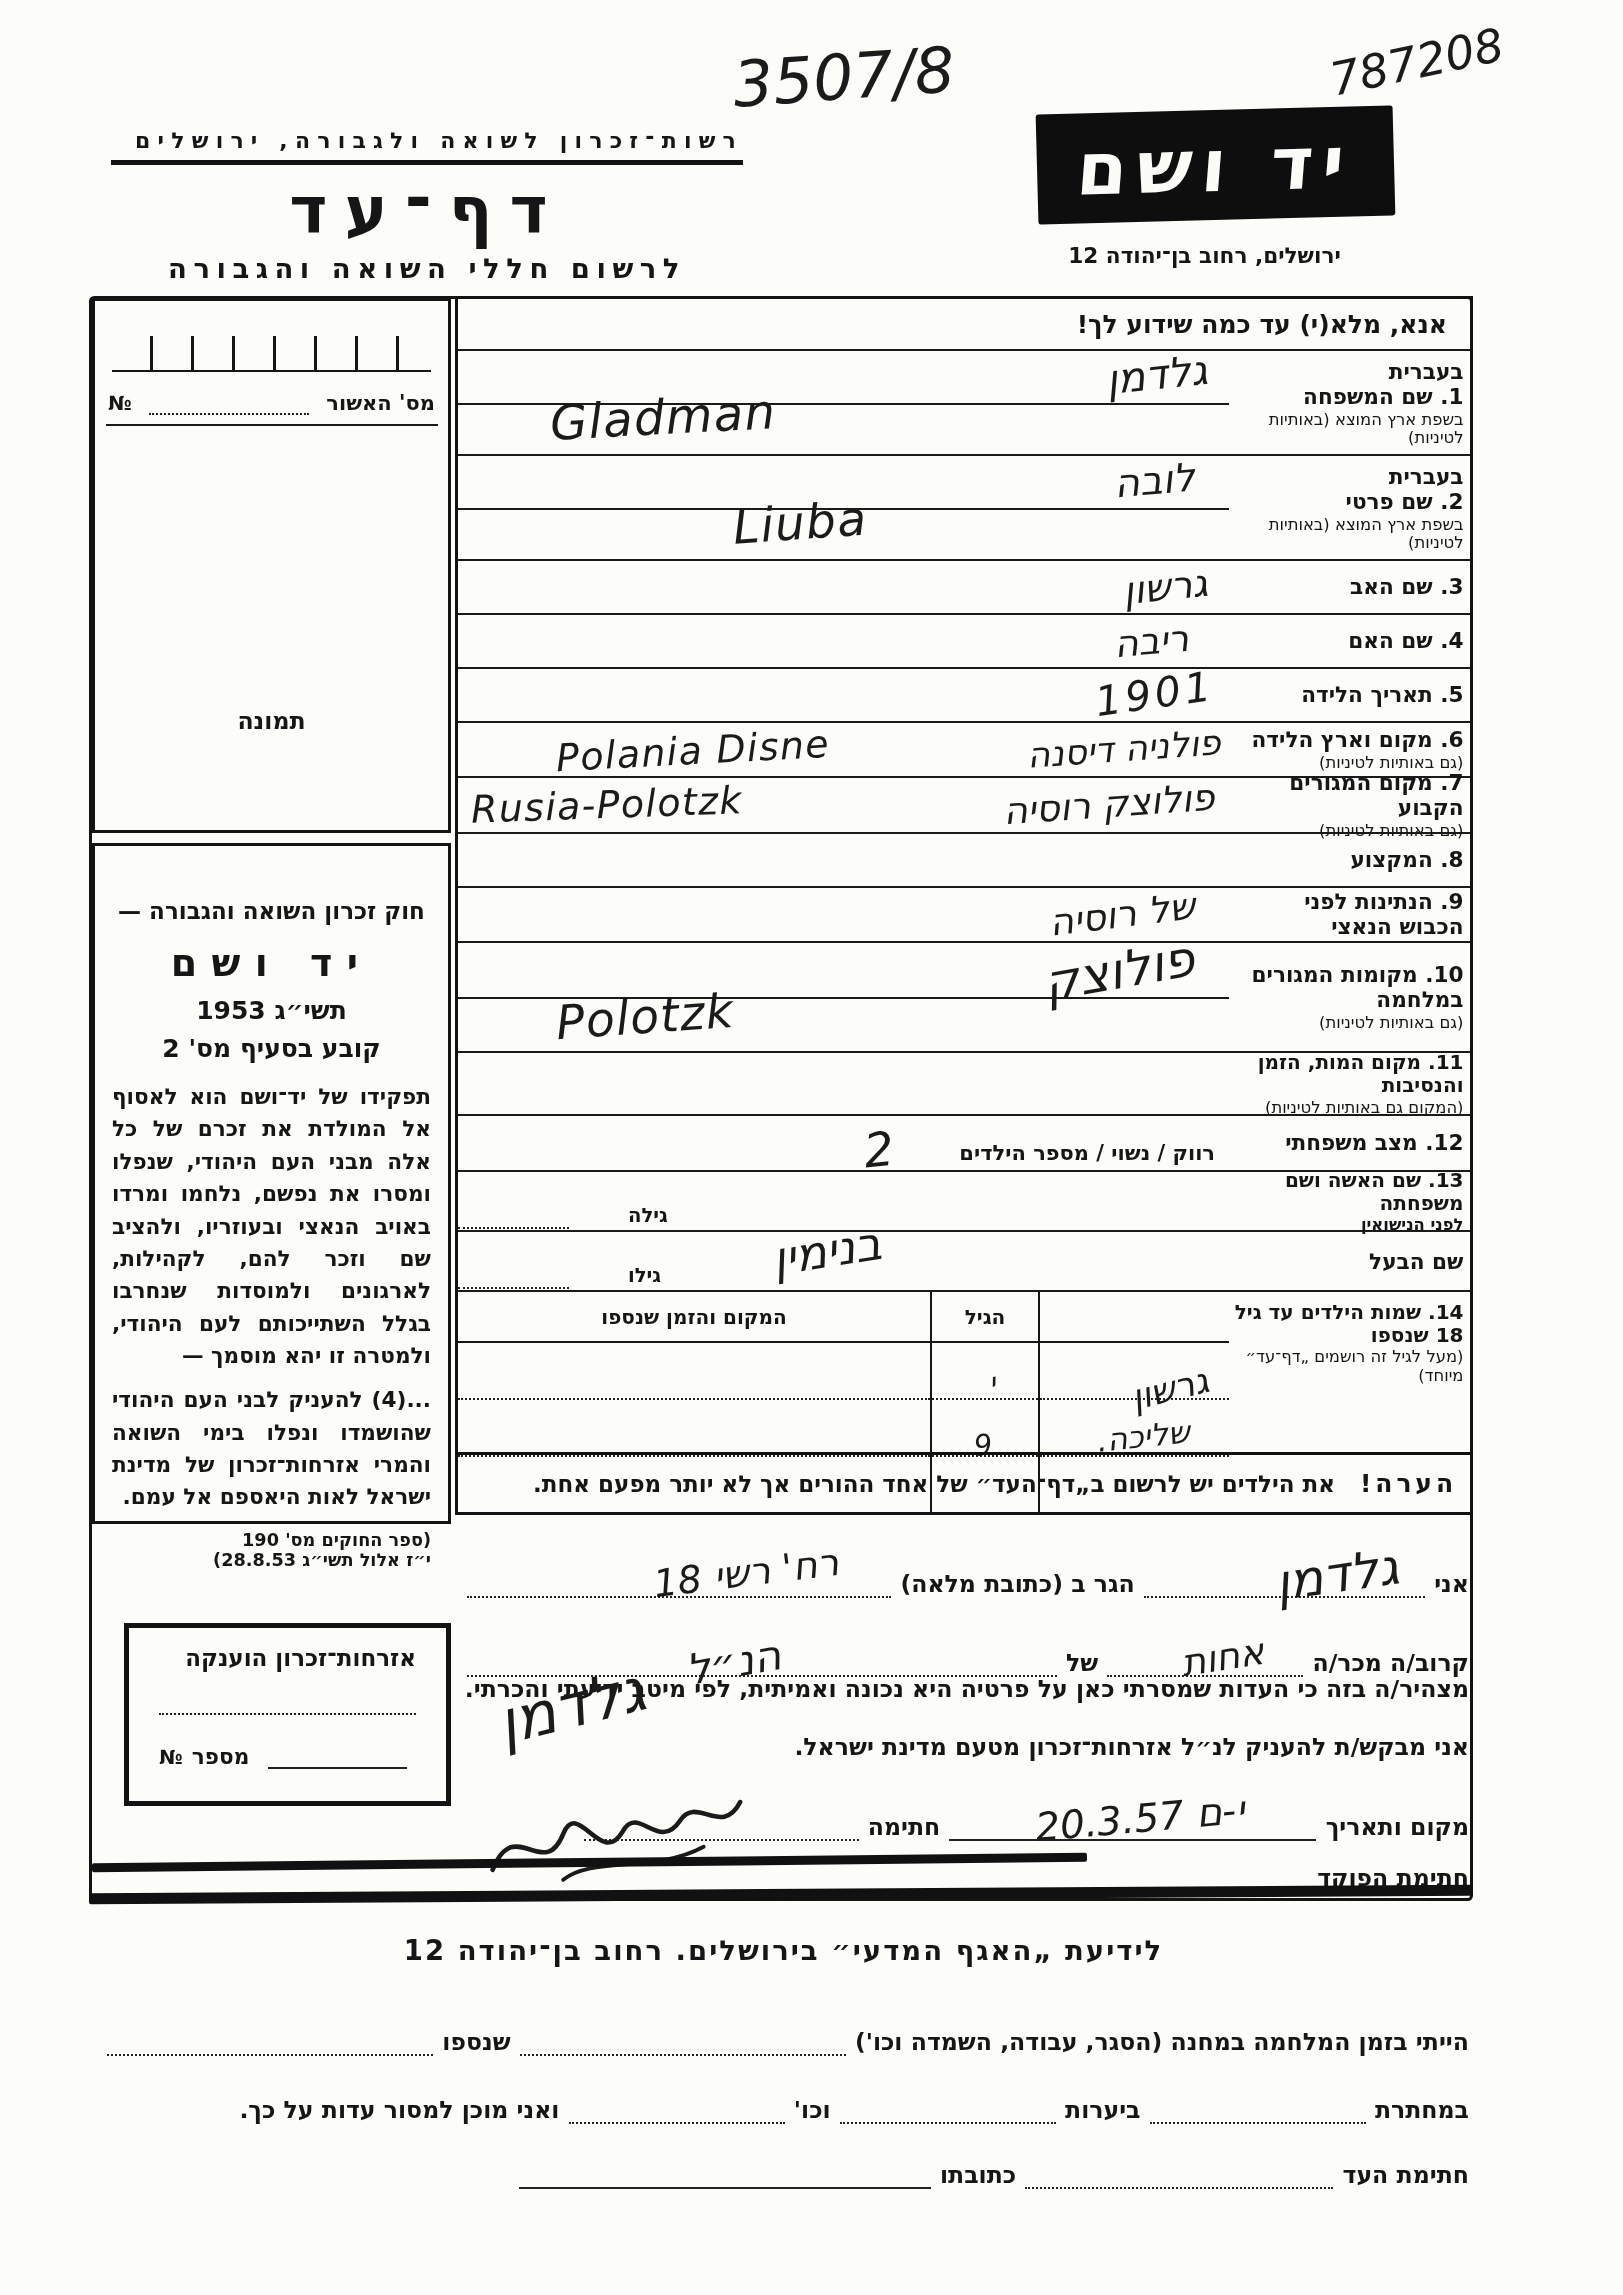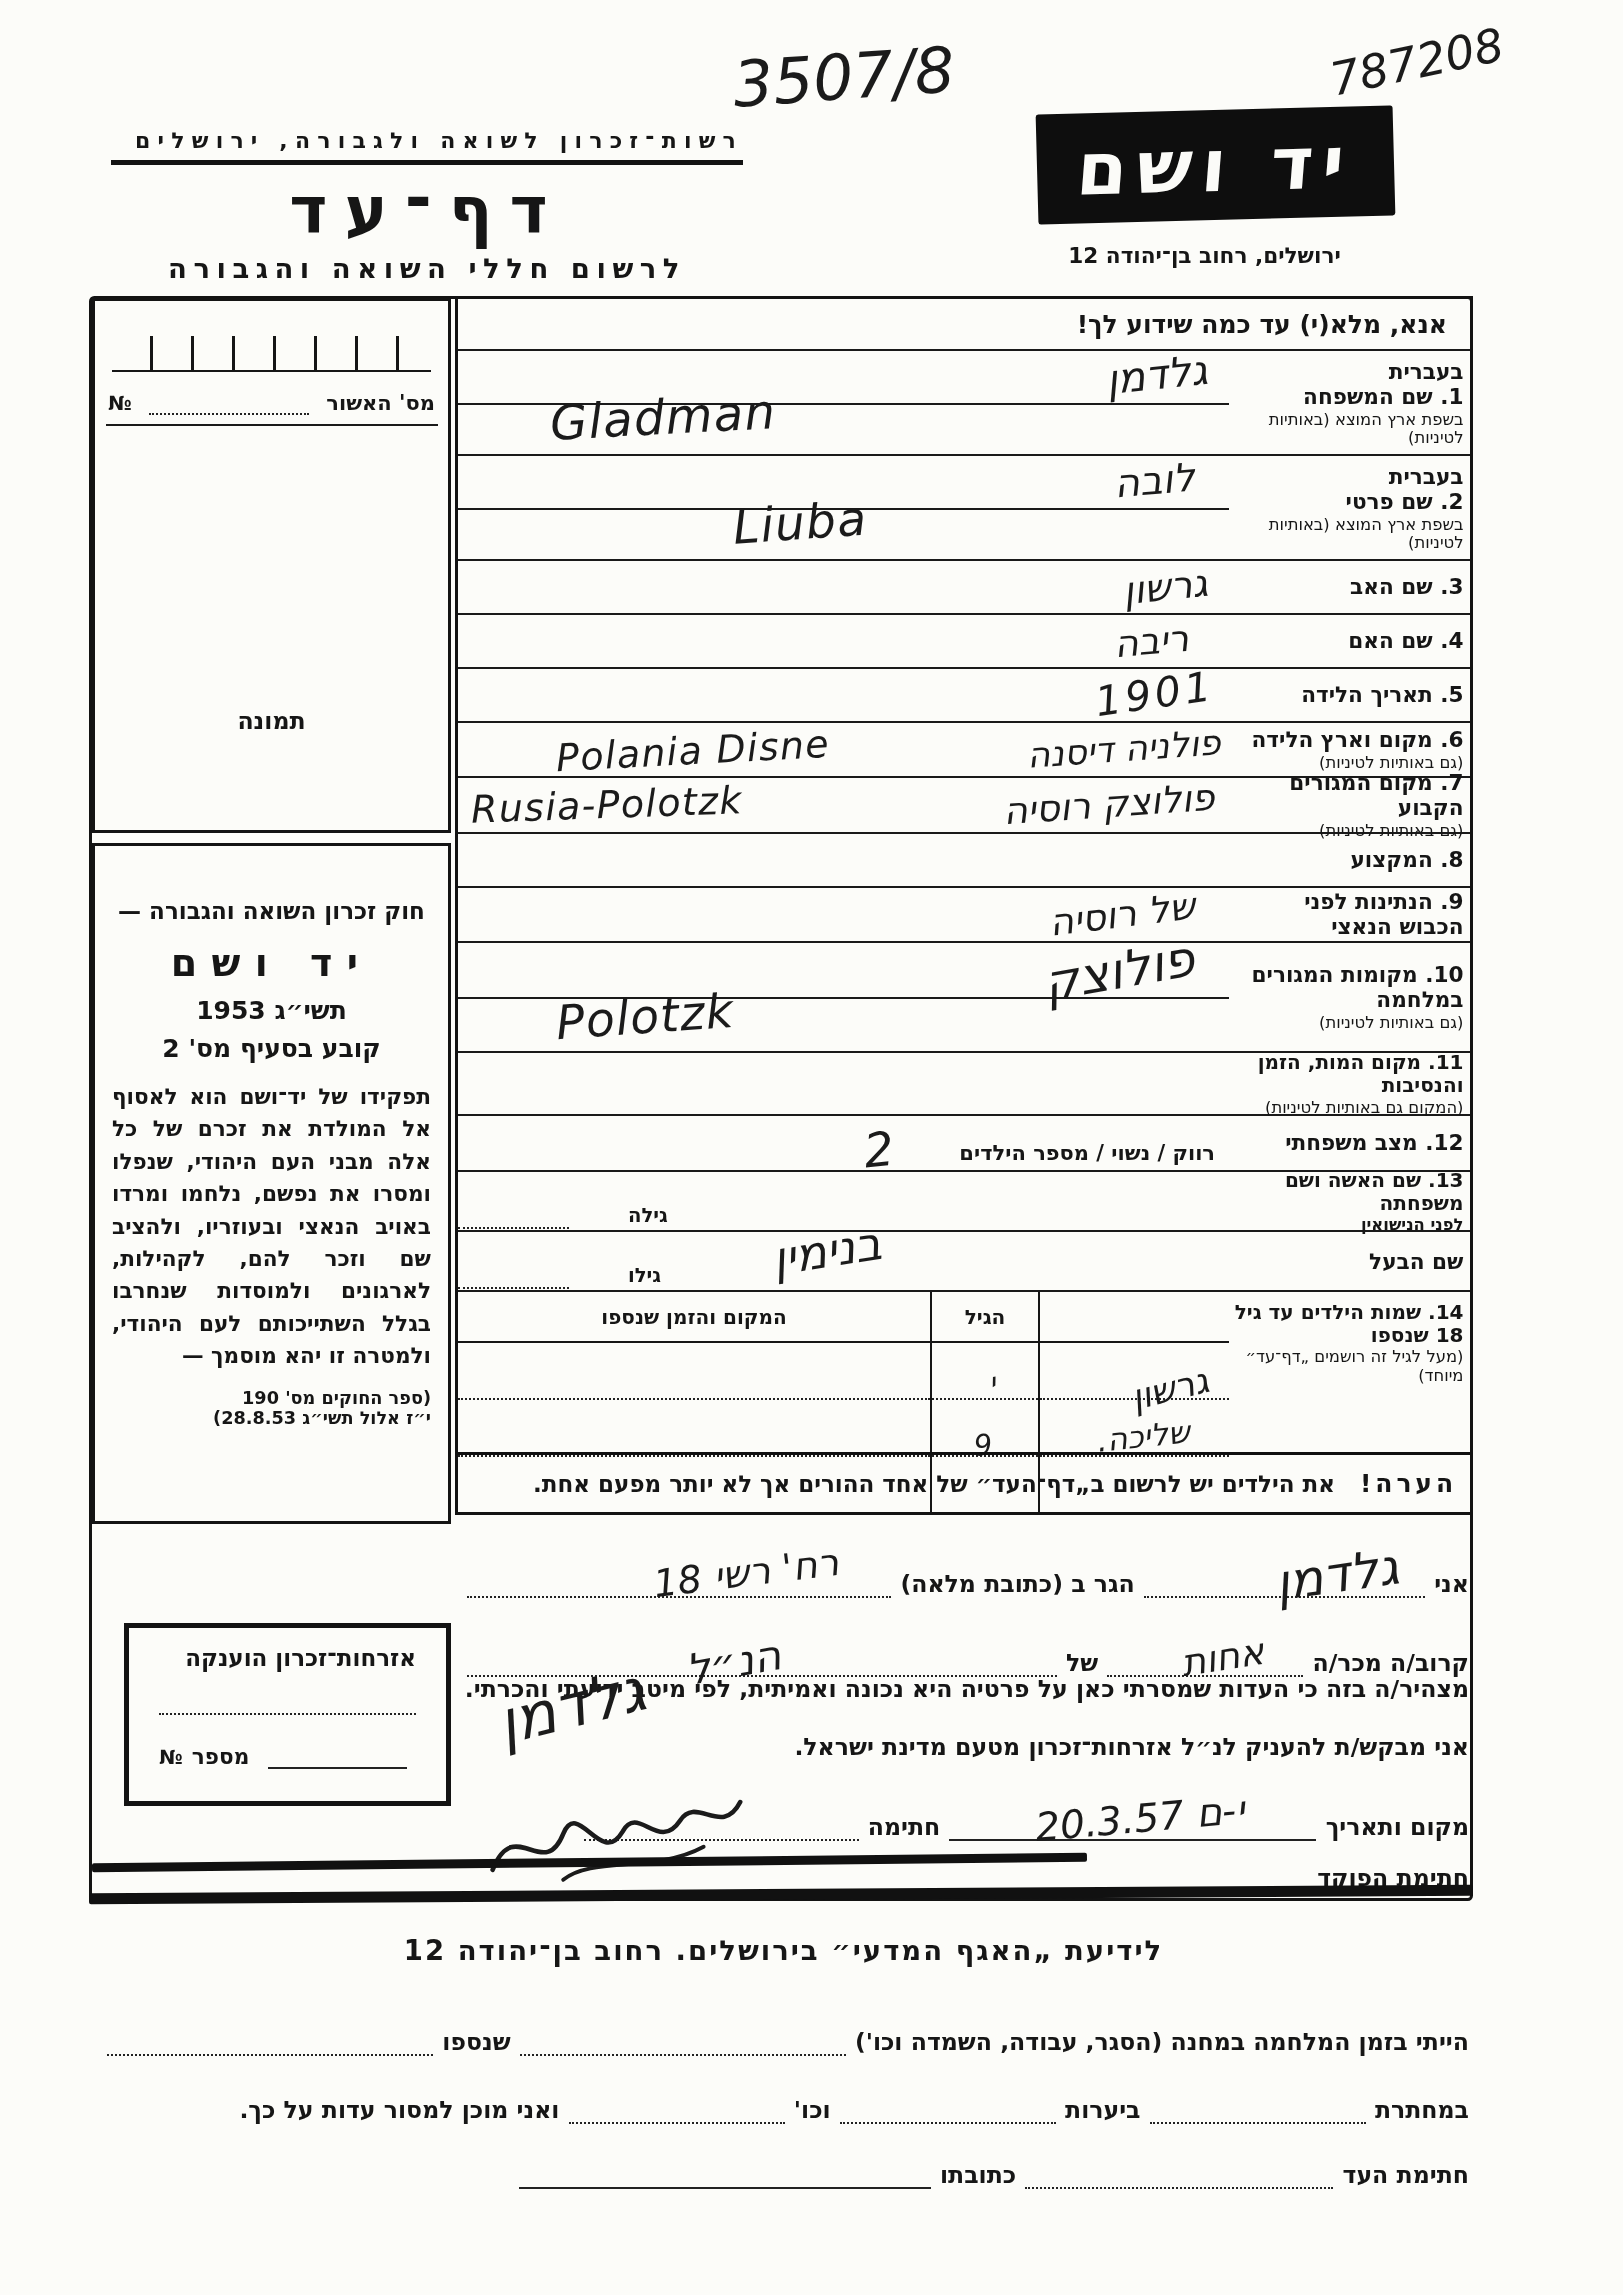--- a/index.html
+++ b/index.html
@@ -89,20 +89,21 @@
     <div style="border-bottom:2px solid #1a1a1a; margin:9.2px 10.5px 0 10.5px;"></div>
     <div class="b" style="text-align:center; font-size:23.6px; margin-top:281px;">תמונה</div>
   </div>
 
   <div class="abs frame" style="left:92px; top:843px; width:359px; height:681px; padding:26px 17px; box-sizing:border-box;">
     <div class="b" style="font-size:23px; text-align:center; margin-top:26px;">חוק זכרון השואה והגבורה —</div>
     <div class="b" style="font-size:38px; letter-spacing:14.4px; text-align:center; margin-top:17px;">יד ושם</div>
     <div class="b" style="font-size:25px; text-align:center; margin-top:10.5px;">תשי״ג 1953</div>
     <div class="b" style="font-size:25px; text-align:center; margin-top:9.2px;">קובע בסעיף מס' 2</div>
     <div class="b" style="font-size:21.6px; line-height:1.5; text-align:justify; margin-top:18.3px;">תפקידו של יד־ושם הוא לאסוף אל המולדת את זכרם של כל אלה מבני העם היהודי, שנפלו ומסרו את נפשם, נלחמו ומרדו באויב הנאצי ובעוזריו, ולהציב שם וזכר להם, לקהילות, לארגונים ולמוסדות שנחרבו בגלל השתייכותם לעם היהודי, ולמטרה זו יהא מוסמך —</div>
+    <div class="b" style="font-size:21.6px; line-height:1.5; text-align:justify; margin-top:11.8px;">‏...(4) להעניק לבני העם היהודי שהושמדו ונפלו בימי השואה והמרי אזרחות־זכרון של מדינת ישראל לאות היאספם אל עמם.</div>
     <div class="b" style="font-size:17.7px; margin-top:15.7px;">(ספר החוקים מס' 190</div>
     <div class="b" style="font-size:17.7px;">י״ז אלול תשי״ג 28.8.53)</div>
   </div>
 
   <div class="abs" style="left:455px; top:296px; width:1018px; height:1219px; border:3.3px solid #131313; box-sizing:border-box;
               display:flex; flex-direction:column; overflow:hidden;">
 
     <div class="fld" style="height:52px; display:flex; align-items:center; padding-right:23px;">
       <span class="b" style="font-size:25px;">אנא, מלא(י) עד כמה שידוע לך!</span>
     </div>

